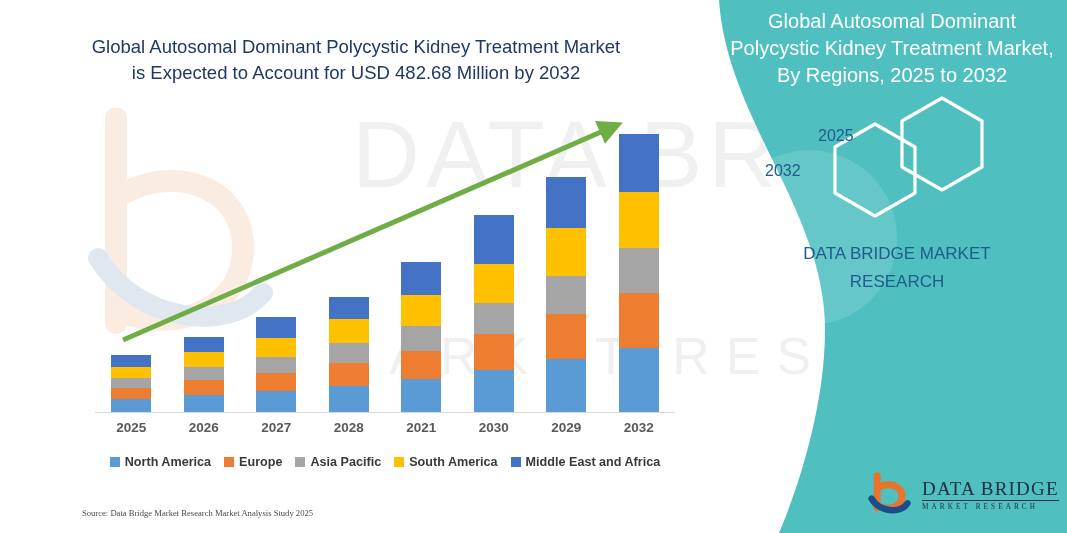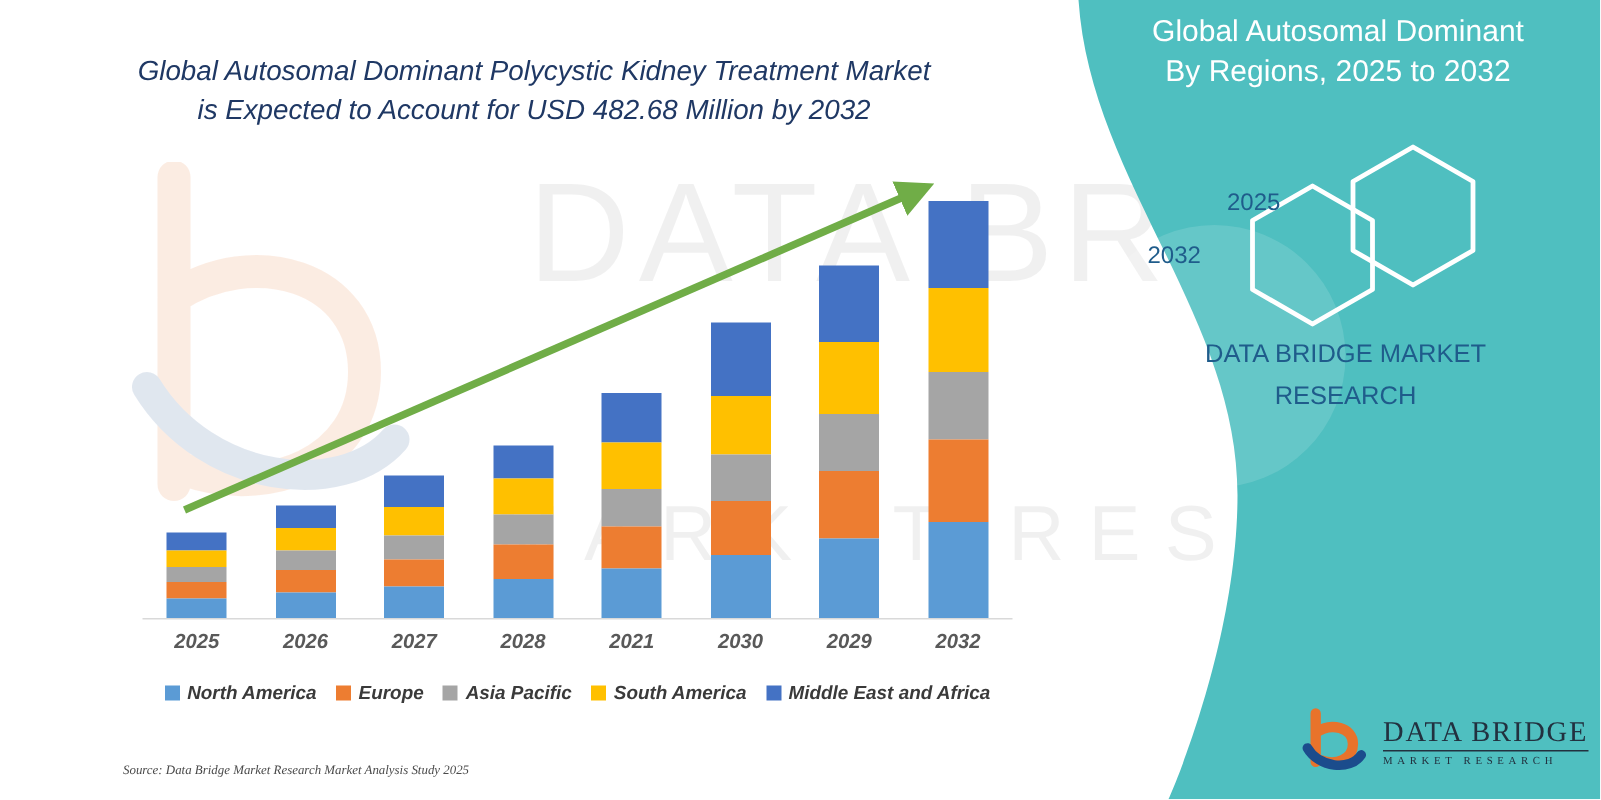--- a/index.html
+++ b/index.html
@@ -56,21 +56,20 @@
     letter-spacing: 16px;
   }
 
   
   .left-panel {
     position: absolute;
     left: 0;
     top: 0;
     width: 712px;
     height: 408px;
-    font-style: italic;
   }
   .main-title {
     position: absolute;
     left: 40px;
     top: 34px;
     width: 632px;
     text-align: center;
     color: #1F3864;
     font-size: 18.5px;
     line-height: 26px;
@@ -213,21 +212,21 @@
   .hex-label {
     position: absolute;
     color: #1F5C8B;
     font-size: 16px;
   }
   .hex-2025 { left: 151px; top: 127px; }
   .hex-2032 { left: 98px; top: 162px; }
   .dbmr-text {
     position: absolute;
     left: 70px;
-    top: 222px;
+    top: 240px;
     width: 320px;
     text-align: center;
     color: #1F5C8B;
     font-size: 17px;
     line-height: 28px;
   }
   .circle-wm {
     position: absolute;
     left: 55px;
     top: 150px;
@@ -419,20 +418,21 @@
   <div class="teal-panel">
     <svg class="teal-shape" viewBox="0 0 400 533" preserveAspectRatio="none">
       <path d="M52 0 L400 0 L400 533 L112 533 C112 533, 158 430, 158 330 C158 210, 60 120, 52 0 Z" fill="#4FBFC0"></path>
     </svg>
 
     <div class="teal-content">
       <div class="circle-wm"></div>
 
       <div class="right-title">
         <div>Global Autosomal Dominant</div>
+        <div>Polycystic Kidney Treatment Market,</div>
         <div>By Regions, 2025 to 2032</div>
       </div>
 
       <div class="hex-group">
         <svg viewBox="0 0 230 130" width="230" height="130">
           <polygon points="145,6 185,29 185,75 145,98 105,75 105,29" fill="none" stroke="#ffffff" stroke-width="3.2" stroke-linejoin="round"></polygon>
           <polygon points="78,32 118,55 118,101 78,124 38,101 38,55" fill="none" stroke="#ffffff" stroke-width="3.2" stroke-linejoin="round"></polygon>
         </svg>
       </div>
       <div class="hex-label hex-2025">2025</div>

